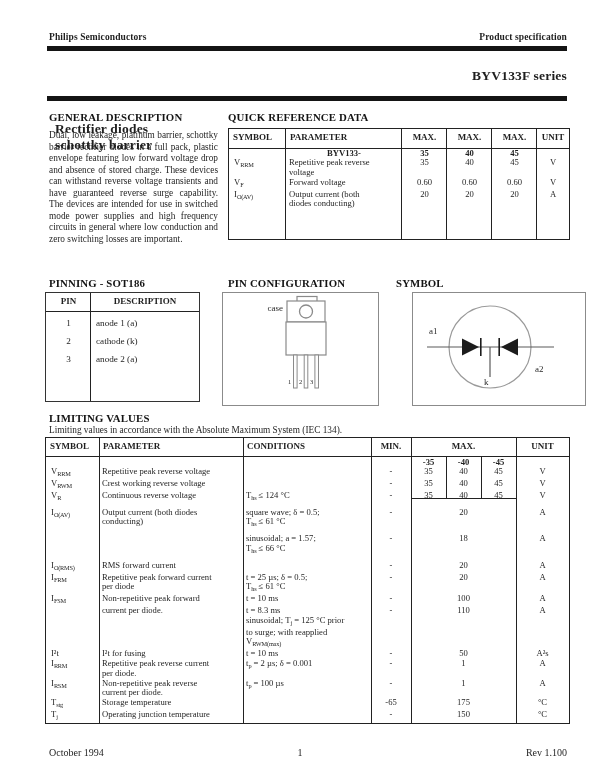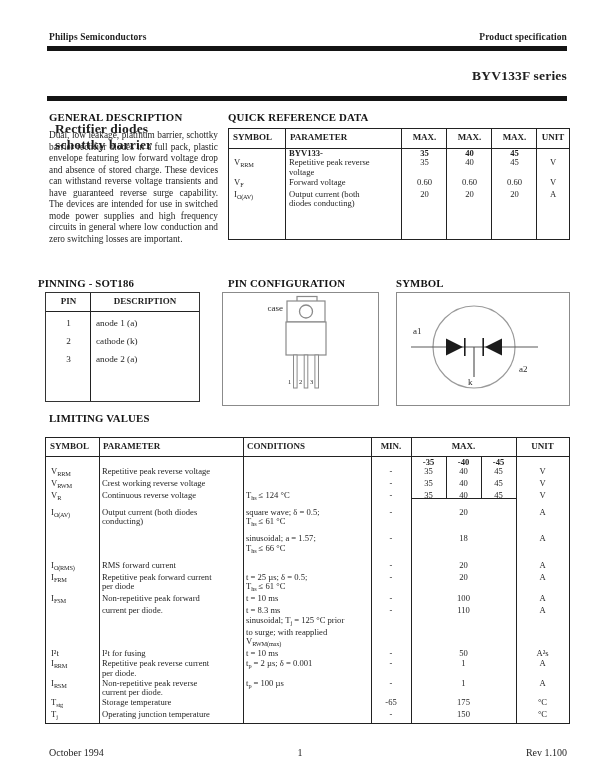--- a/index.html
+++ b/index.html
@@ -19,21 +19,21 @@
   .twrap{position:absolute;background:#fff;}
   .bdr-dark{border:1.7px solid #222;}
   .bdr-mid{border:1.2px solid #333;}
   .bdr-gray{border:1.5px solid #8b8b8b;}
   .vline{position:absolute;width:1.4px;background:#222;top:0;bottom:0;}
   .hline{position:absolute;height:1.4px;background:#222;left:0;right:0;}
   table{border-collapse:collapse;table-layout:fixed;width:100%;}
   th,td{padding:0 3px;vertical-align:top;font-size:8.6px;line-height:9.8px;}
   th{font-size:9px;font-weight:bold;height:17px;vertical-align:middle;text-align:left;padding:0 4px;}
   .ta-c{text-align:center;}
-  .ta-r{text-align:left;}
+  .ta-r{text-align:center;}
   .pl{padding-left:5px;}
   .ln{white-space:nowrap;}
   sub{font-size:6.3px;vertical-align:-2px;letter-spacing:-.2px;}
   tr.gap td{padding-top:5px;}
   tr.padtop td{padding-top:2.5px;}
   .pin-table td{font-size:9.2px;padding-top:8px;line-height:10px;}
 
   
   .drawlabel{position:absolute;font-size:9px;color:#2a2a2a;}
   .leadnum{position:absolute;font-size:6.5px;color:#2a2a2a;}
@@ -129,21 +129,21 @@
             </td>
             <td class="ta-c">20</td>
             <td class="ta-c">20</td>
             <td class="ta-c">20</td>
             <td class="ta-c">A</td>
           </tr>
         </tbody>
     </table>
   </div>
 
-  <div class="abs sechead" style="left:38px;top:277px;">PINNING - SOT186</div>
+  <div class="abs sechead" style="left:49px;top:277px;">PINNING - SOT186</div>
   <div class="twrap bdr-mid" style="left:45px;top:292px;width:153px;height:108px;">
     <div class="vline" style="left:44px;width:1.2px;"></div>
     <div class="hline" style="top:18px;height:1.2px;"></div>
     <table id="pin-table" class="pin-table">
       <colgroup>
           <col style="width:45px">
           <col style="width:108px">
         </colgroup>
       <thead>
           <tr>
@@ -179,36 +179,37 @@
       <rect x="81.2" y="62" width="3.6" height="33" fill="#fdfdfd" stroke="#8a8a8a" stroke-width="1"></rect>
       <rect x="91.9" y="62" width="3.6" height="33" fill="#fdfdfd" stroke="#8a8a8a" stroke-width="1"></rect>
     </svg>
     <span class="drawlabel" style="right:95px;top:10px;">case</span>
     <span class="leadnum" style="left:65px;top:85px;">1</span>
     <span class="leadnum" style="left:76px;top:85px;">2</span>
     <span class="leadnum" style="left:87px;top:85px;">3</span>
   </div>
 
   <div class="abs sechead" style="left:396px;top:277px;">SYMBOL</div>
-  <div class="twrap bdr-gray" style="left:396px;top:292px;width:172px;height:112px;">
+  <div class="twrap bdr-gray" style="left:412px;top:292px;width:172px;height:112px;">
     <svg width="172" height="112" viewBox="0 0 172 112">
       <circle cx="77" cy="54" r="41" fill="none" stroke="#9a9a9a" stroke-width="1.2"></circle>
       <line x1="14" y1="54" x2="141" y2="54" stroke="#5a5a5a" stroke-width="1.2"></line>
       <polygon points="49,45.5 49,62.5 66,54" fill="#1c1c1c"></polygon>
       <line x1="67.8" y1="45" x2="67.8" y2="63" stroke="#1c1c1c" stroke-width="1.6"></line>
       <polygon points="105,45.5 105,62.5 88,54" fill="#1c1c1c"></polygon>
       <line x1="86.2" y1="45" x2="86.2" y2="63" stroke="#1c1c1c" stroke-width="1.6"></line>
       <line x1="77" y1="54" x2="77" y2="84" stroke="#5a5a5a" stroke-width="1.2"></line>
     </svg>
     <span class="drawlabel" style="left:16px;top:33px;">a1</span>
     <span class="drawlabel" style="left:122px;top:33px;margin-top:38px;">a2</span>
     <span class="drawlabel" style="left:71px;top:84px;">k</span>
   </div>
 
   <div class="abs sechead" style="left:49px;top:412px;">LIMITING VALUES</div>
+  <div class="abs note" style="left:49px;top:425px;">Limiting values in accordance with the Absolute Maximum System (IEC 134).</div>
   <div class="twrap bdr-dark" style="left:45px;top:437px;width:523px;height:285px;">
     <div class="vline" style="left:52.5px;"></div>
     <div class="vline" style="left:196.5px;"></div>
     <div class="vline" style="left:324.5px;"></div>
     <div class="vline" style="left:364.5px;"></div>
     <div class="vline" style="left:469.5px;"></div>
     <div class="vline" style="left:399.5px;top:18px;height:42px;bottom:auto;"></div>
     <div class="vline" style="left:434.5px;top:18px;height:42px;bottom:auto;"></div>
     <div class="hline" style="top:18px;"></div>
     <div class="hline" style="top:60px;left:364.5px;right:52.1px;"></div>

